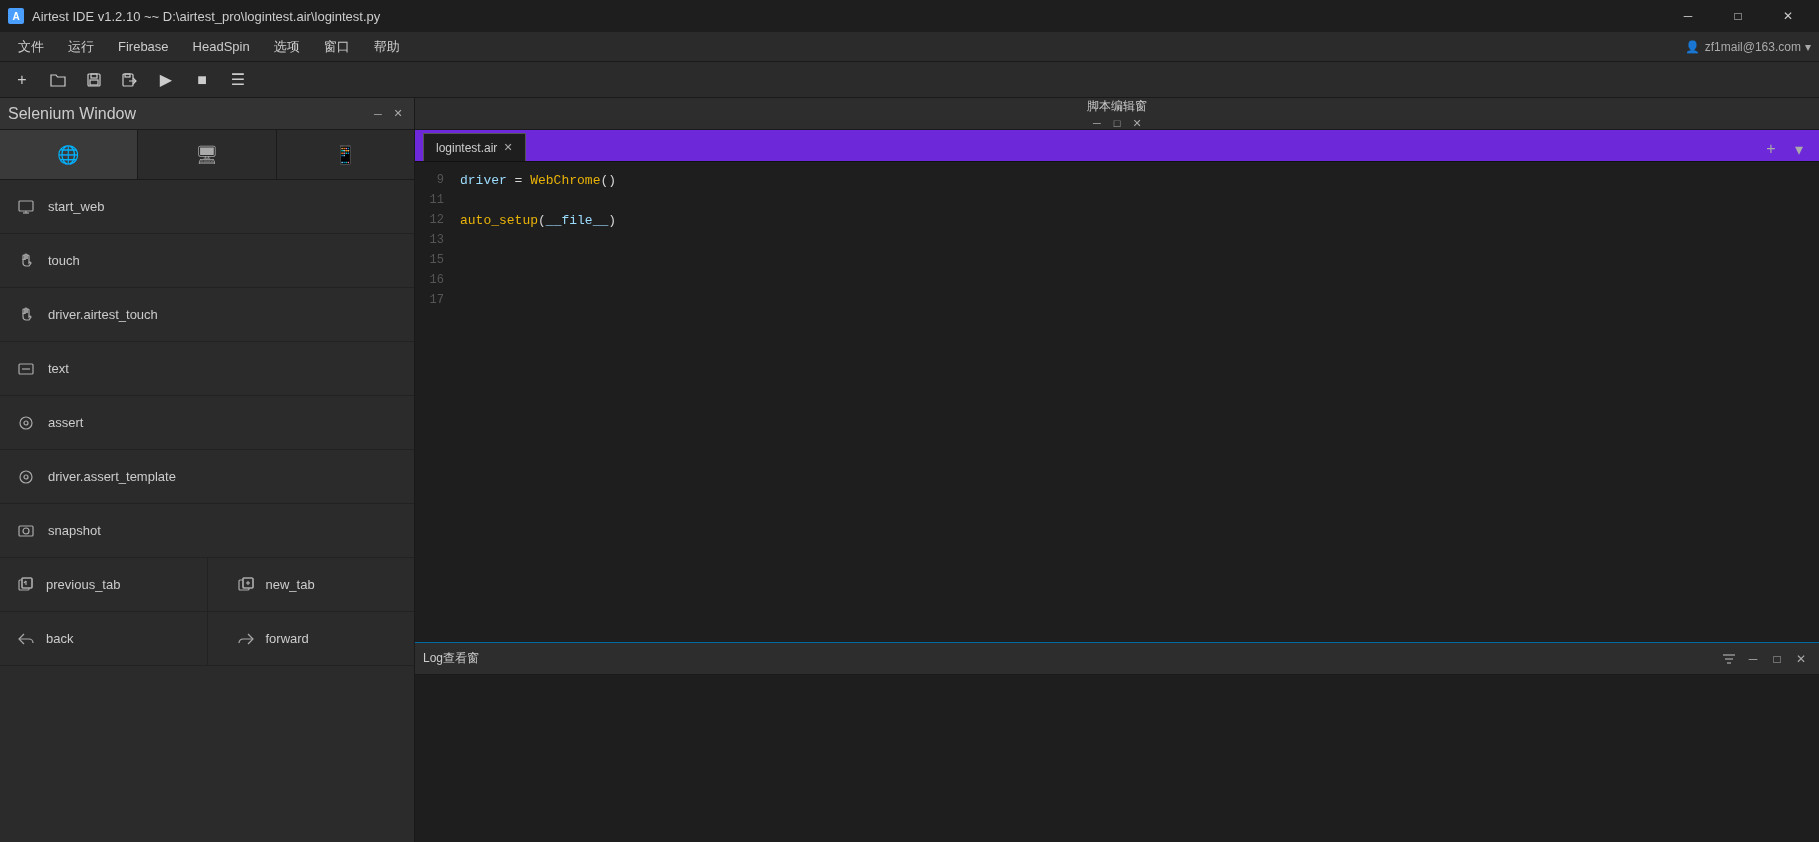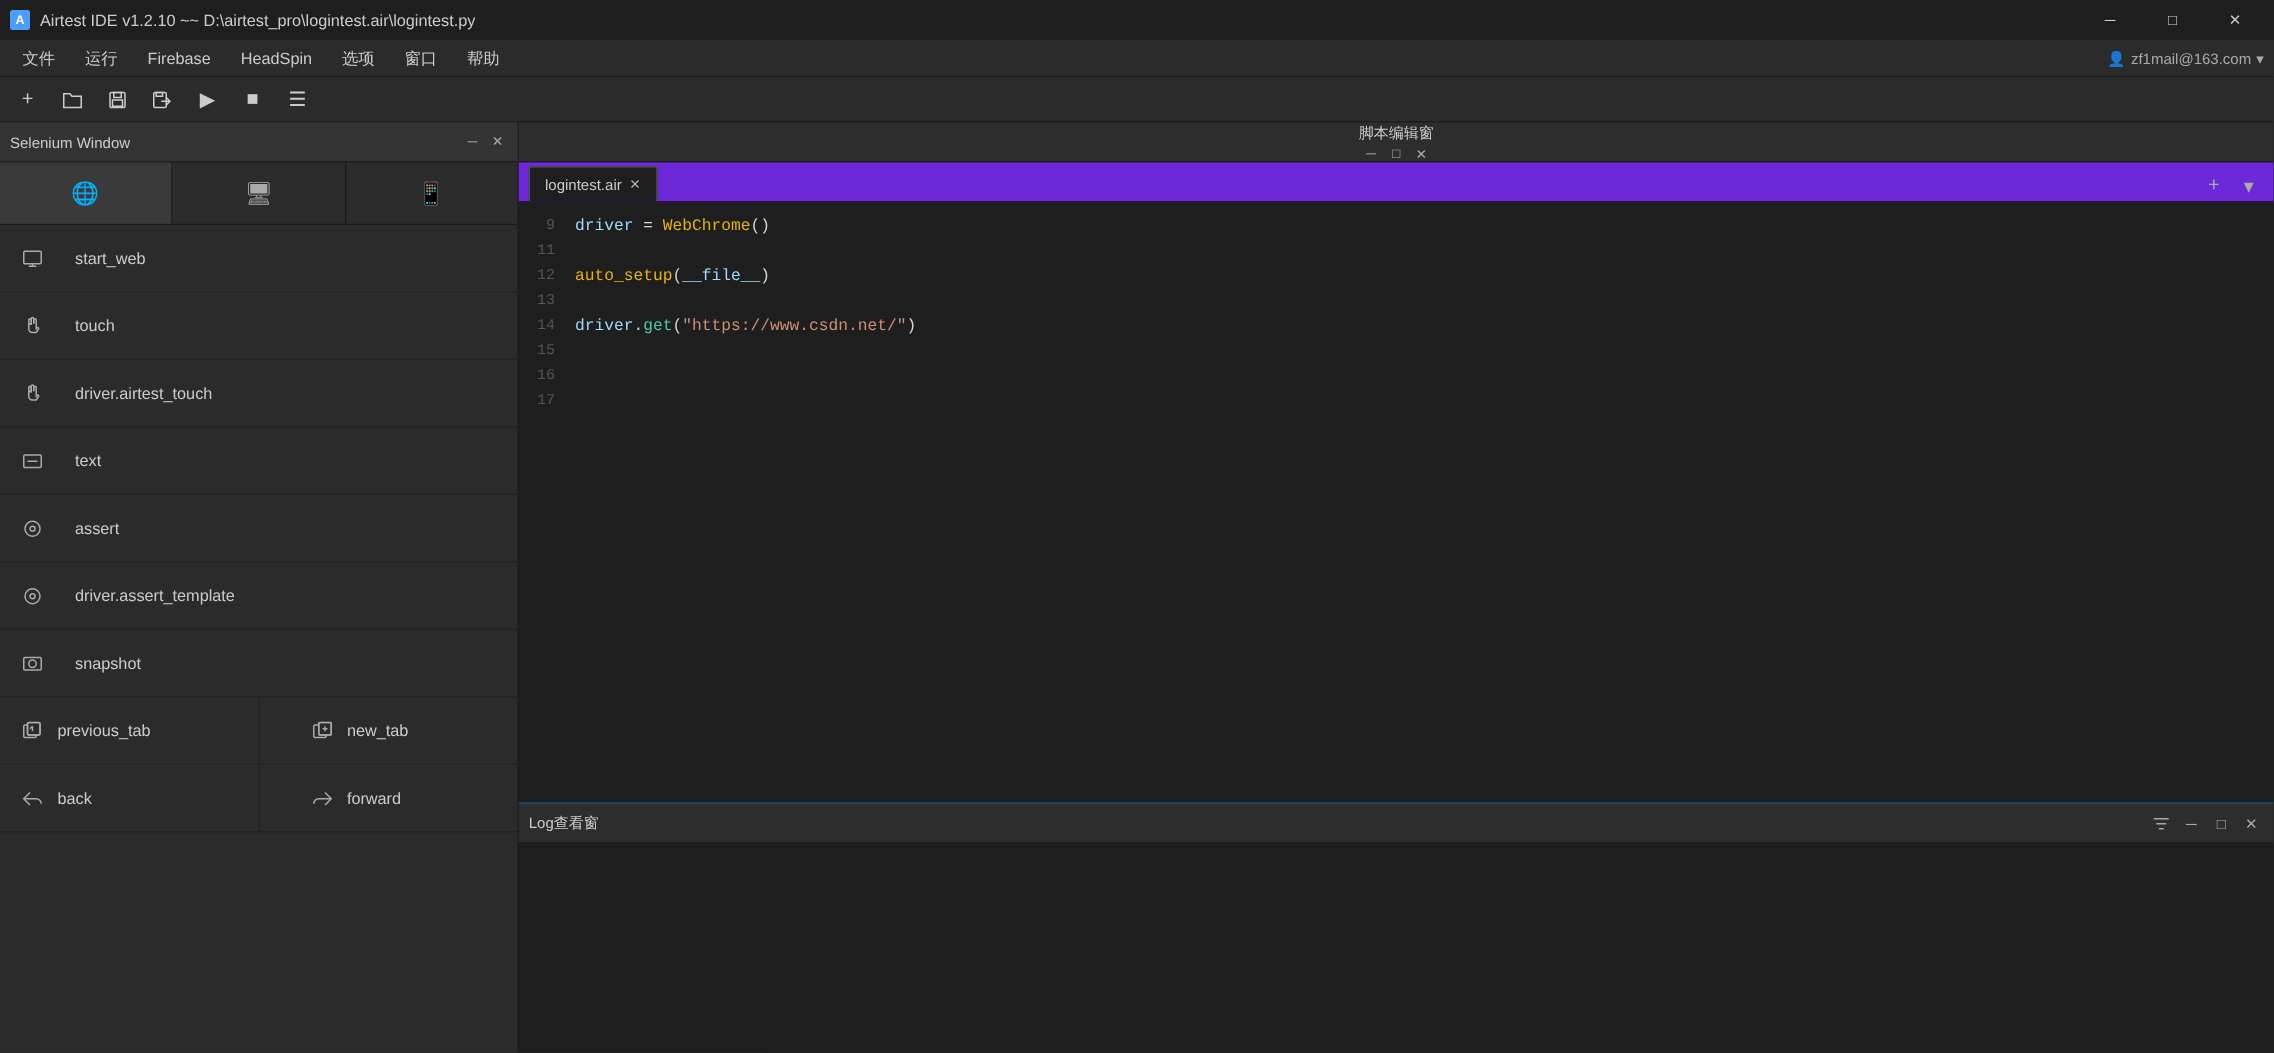--- a/index.html
+++ b/index.html
@@ -120,21 +120,21 @@
       height: 32px;
       background: #333;
       display: flex;
       align-items: center;
       padding: 0 8px;
       border-bottom: 1px solid #1a1a1a;
       justify-content: space-between;
     }
     #left-panel-title {
       color: #ccc;
-      font-size: 12px;
+      font-size: 16px;
     }
     #left-panel-controls {
       display: flex;
       gap: 4px;
     }
     .panel-ctrl-btn {
       width: 16px;
       height: 16px;
       display: flex;
       align-items: center;
@@ -166,21 +166,21 @@
     
     #api-list {
       flex: 1;
       overflow-y: auto;
     }
     .api-item {
       height: 54px;
       display: flex;
       align-items: center;
       padding: 0 16px;
-      gap: 24px;
+      gap: 12px;
       cursor: pointer;
       border-bottom: 1px solid #222;
       color: #ccc;
       font-size: 13px;
     }
     .api-item-icon {
       width: 20px;
       height: 20px;
       display: flex;
       align-items: center;
@@ -599,24 +599,20 @@
           <span class="line-number">11</span>
           <span class="line-content"></span>
         </div>
         <div class="code-line">
           <span class="line-number">12</span>
           <span class="line-content"><span class="fn">auto_setup</span>(<span class="var">__file__</span>)</span>
         </div>
         <div class="code-line">
           <span class="line-number">13</span>
           <span class="line-content"></span>
-        </div>
-        <div class="code-line">
-          <span class="line-number">14</span>
-          <span class="line-content"><span class="var">driver</span>.<span class="method">get</span>(<span class="str">"https://www.csdn.net/"</span>)</span>
         </div>
         <div class="code-line">
           <span class="line-number">15</span>
           <span class="line-content"></span>
         </div>
         <div class="code-line">
           <span class="line-number">16</span>
           <span class="line-content"></span>
         </div>
         <div class="code-line">

